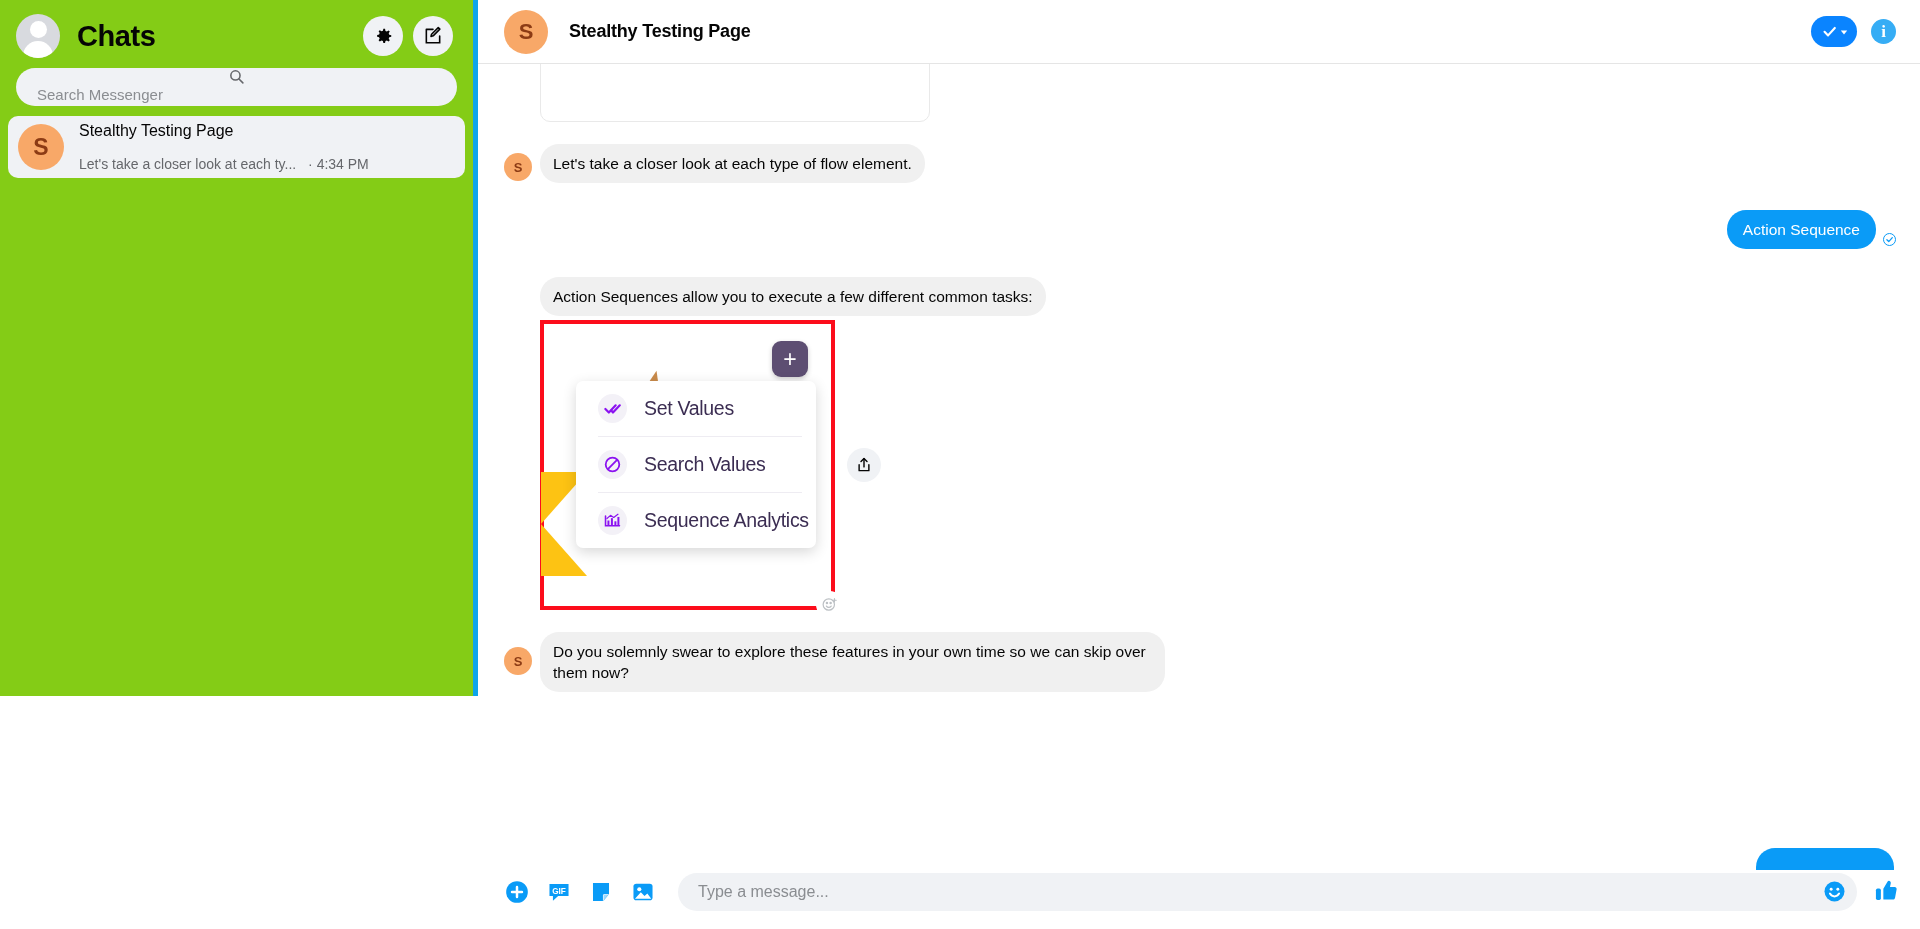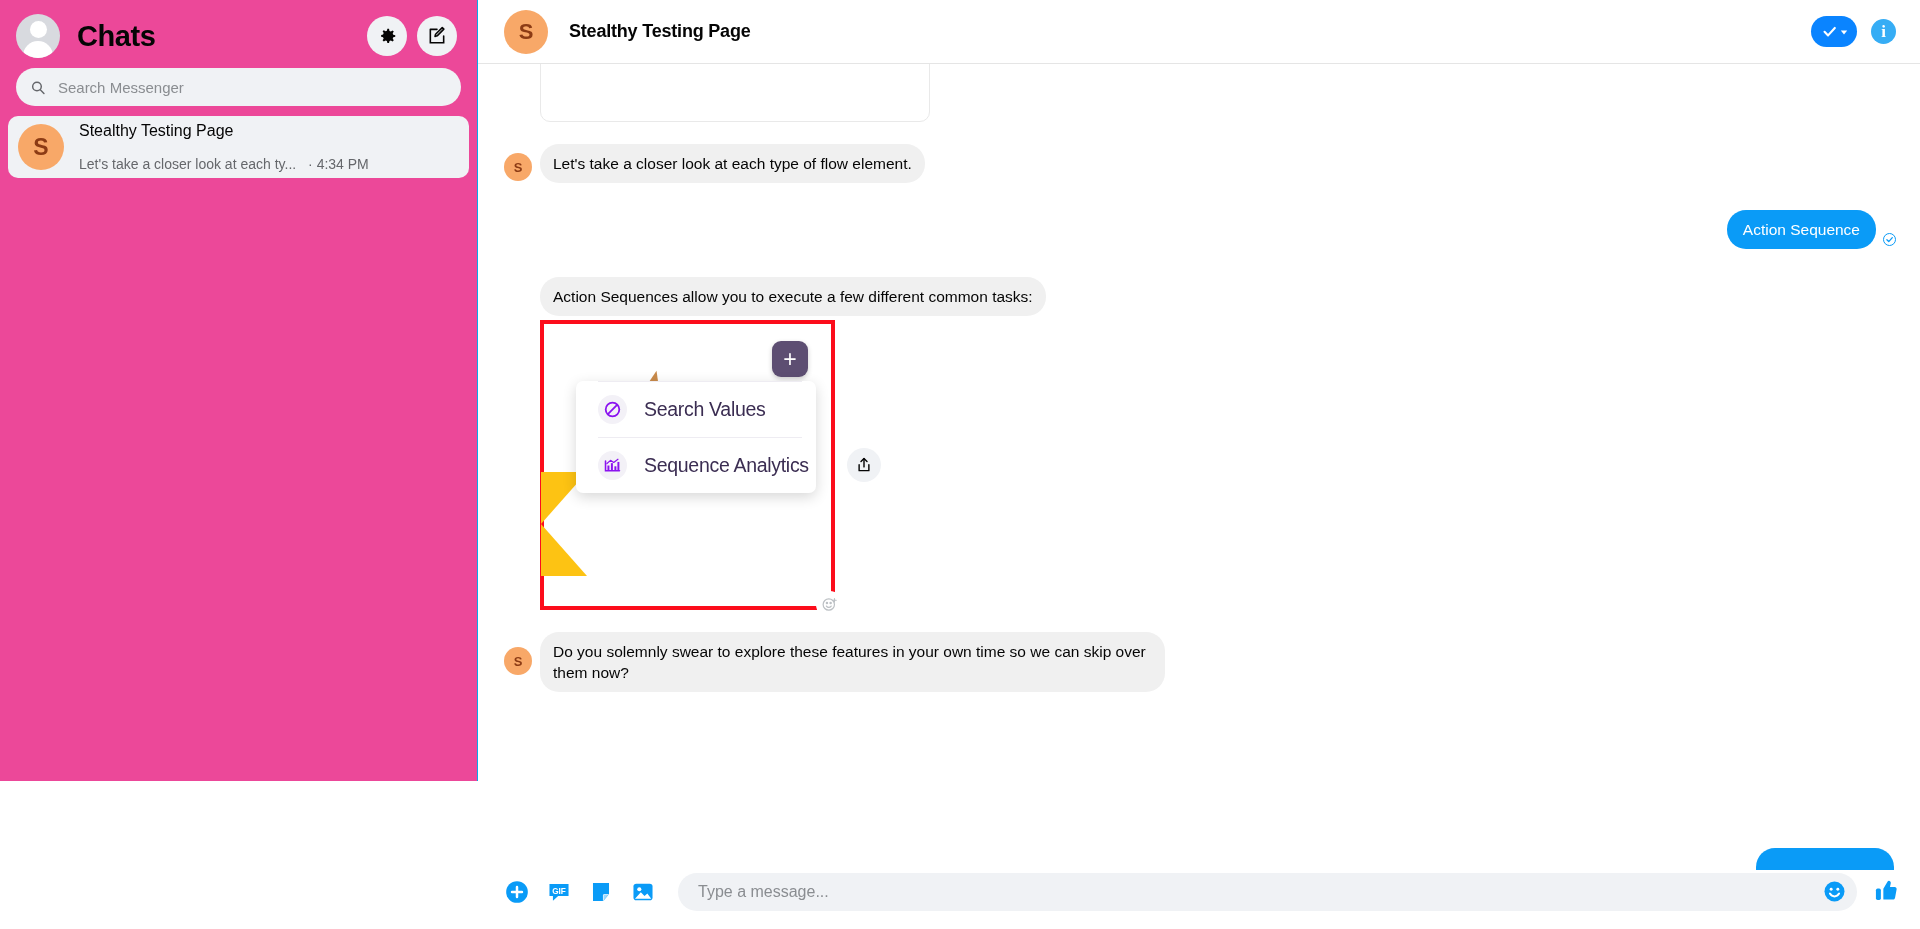--- a/index.html
+++ b/index.html
@@ -8,23 +8,23 @@
     width: 1920px; height: 929px;
     overflow: hidden;
     background: #ffffff;
     font-family: "Liberation Sans", sans-serif;
     -webkit-font-smoothing: antialiased;
   }
   .app { display: flex; width: 1920px; height: 929px; }
 
   
   .sidebar {
-    width: 478px; height: 781px;
-    background: #ec4899;
-    border-right: 1px solid #0ea5e9;
+    width: 478px; height: 696px;
+    background: #84cc16;
+    border-right: 5px solid #0ea5e9;
     flex: 0 0 478px;
     position: relative;
   }
   .sb-header {
     display: flex; align-items: center;
     padding: 14px 20px 6px 16px;
     height: 64px;
   }
   .avatar-default {
     width: 44px; height: 44px; border-radius: 50%;
@@ -47,21 +47,21 @@
   }
   .sb-icon-btn {
     width: 40px; height: 40px; border-radius: 50%;
     background: #f0f2f5;
     display: flex; align-items: center; justify-content: center;
     margin-left: 10px; cursor: pointer; flex: 0 0 40px;
   }
   .search-wrap { padding: 4px 16px 0 16px; }
   .search-box {
     height: 38px; border-radius: 19px; background: #f0f2f5;
-    display: flex; align-items: center; padding: 0 14px;
+    display: flex; align-items: center; padding: 0 14px; flex-direction: column;
   }
   .search-box input {
     border: none; outline: none; background: transparent;
     font-size: 15px; color: #050505; margin-left: 10px;
     width: 100%; font-family: "Liberation Sans", sans-serif;
   }
   .search-box input::placeholder { color: #8a8d91; }
   .chat-list { padding: 10px 8px 0 8px; }
   .chat-row {
     display: flex; align-items: center;
@@ -334,20 +334,29 @@
         <div class="bubble-in">Action Sequences allow you to execute a few different common tasks:</div>
       </div>
 
       <div class="msg-row" style="margin-top:4px; margin-left:36px; align-items:center;">
         <div class="red-shot">
           <div class="plus-sq">+</div>
           <div class="tan-wedge"></div>
           <div class="yellow-wedge"></div>
           <div class="menu-card">
 
+            <div class="mc-row">
+              <div class="mc-chip">
+                <svg width="19" height="19" viewBox="0 0 24 24" fill="none" stroke="#8b13f0" stroke-width="2.8">
+                  <path d="M3 12.6 7.4 17 16 8" stroke-linecap="round" stroke-linejoin="round"></path>
+                  <path d="M10.5 14.6 12.6 17 21.2 8" stroke-linecap="round" stroke-linejoin="round"></path>
+                </svg>
+              </div>
+              <div class="mc-label">Set Values</div>
+            </div>
             <div class="mc-div"></div>
 
             <div class="mc-row">
               <div class="mc-chip">
                 <svg width="19" height="19" viewBox="0 0 24 24" fill="none" stroke="#8b13f0" stroke-width="2.3">
                   <circle cx="12" cy="12" r="8.6"></circle>
                     <path d="M6.2 17.8 17.8 6.2" stroke-linecap="round"></path>
                 </svg>
               </div>
               <div class="mc-label">Search Values</div>

